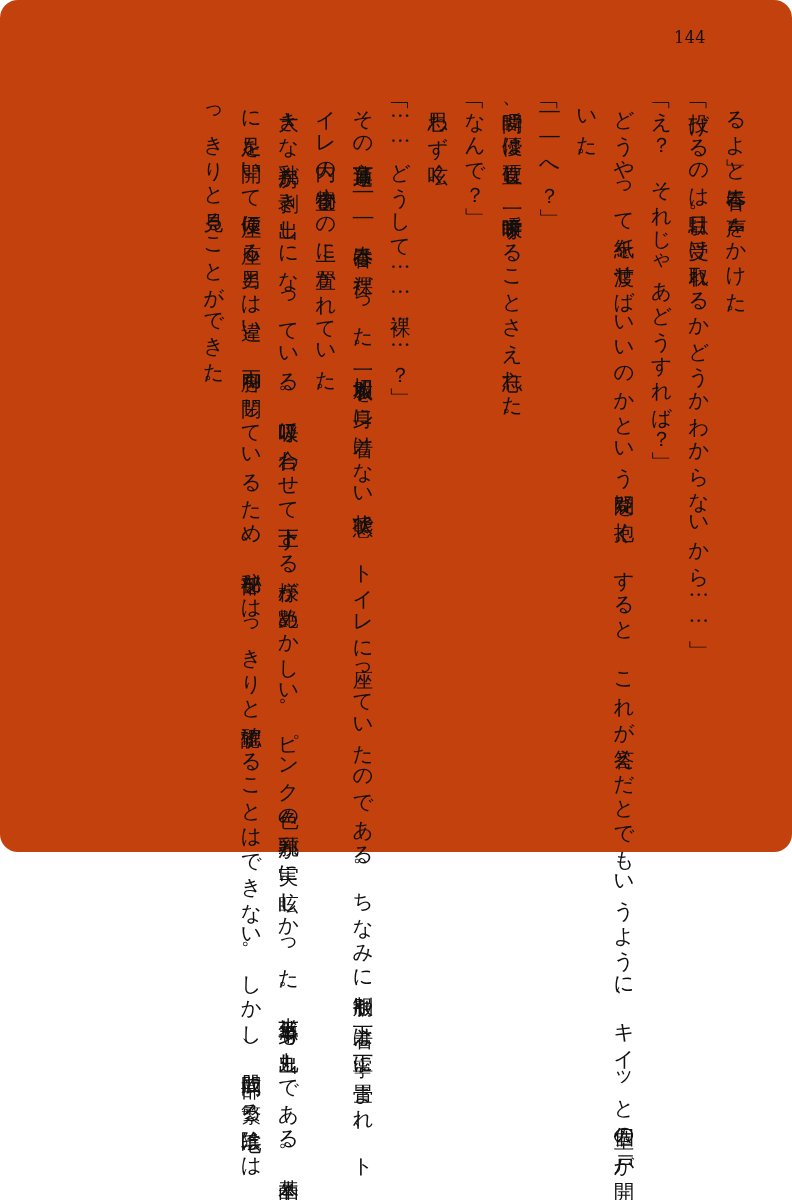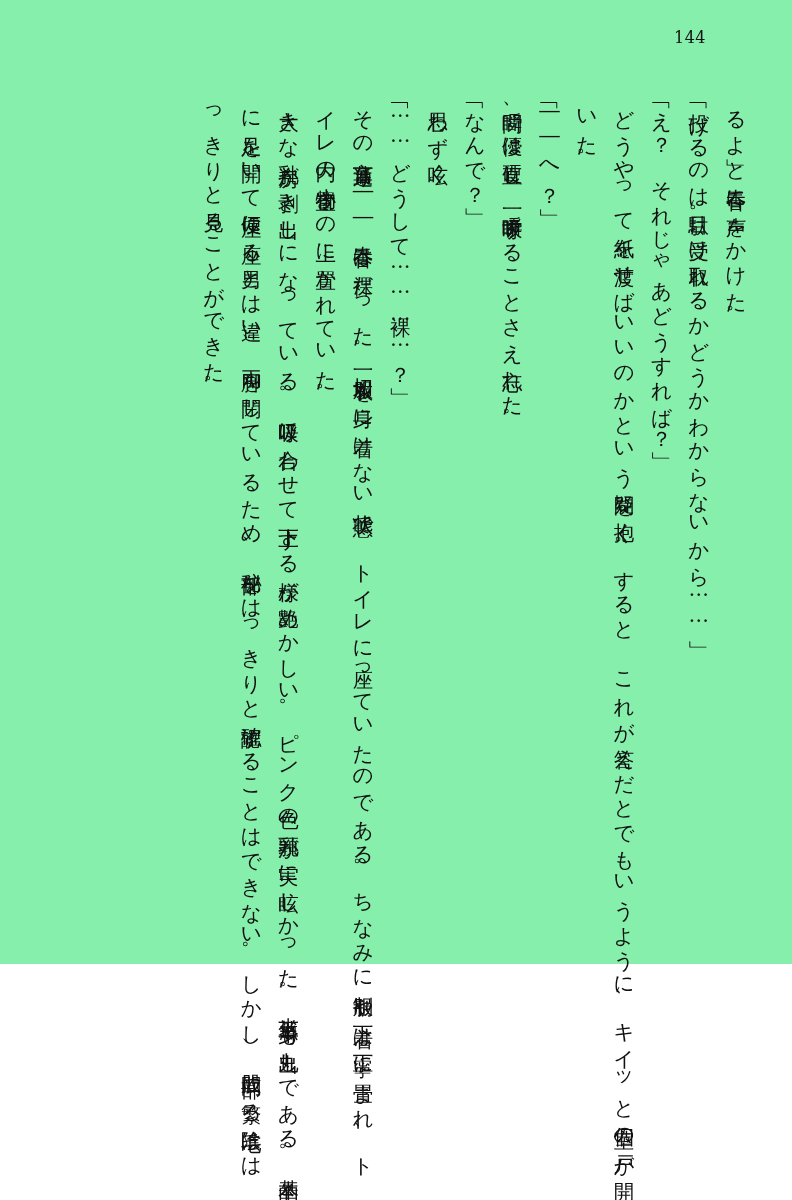--- a/index.html
+++ b/index.html
@@ -10,23 +10,24 @@
   body {
     width: 792px;
     height: 1200px;
     overflow: hidden;
     font-family: "DejaVu Serif", "Liberation Serif", serif;
     color: #0f0f0f;
   }
   .page {
     position: relative;
     width: 792px;
-    height: 964px;
+    height: 852px;
     box-sizing: border-box;
-    background: #86efac;
+    background: #c2410c;
+    border-radius: 18px;
   }
   .page-number {
     position: absolute;
     top: 28px;
     right: 86px;
     font-size: 16px;
     letter-spacing: 0.5px;
     font-family: "DejaVu Serif", "Liberation Serif", serif;
     color: #111;
   }

